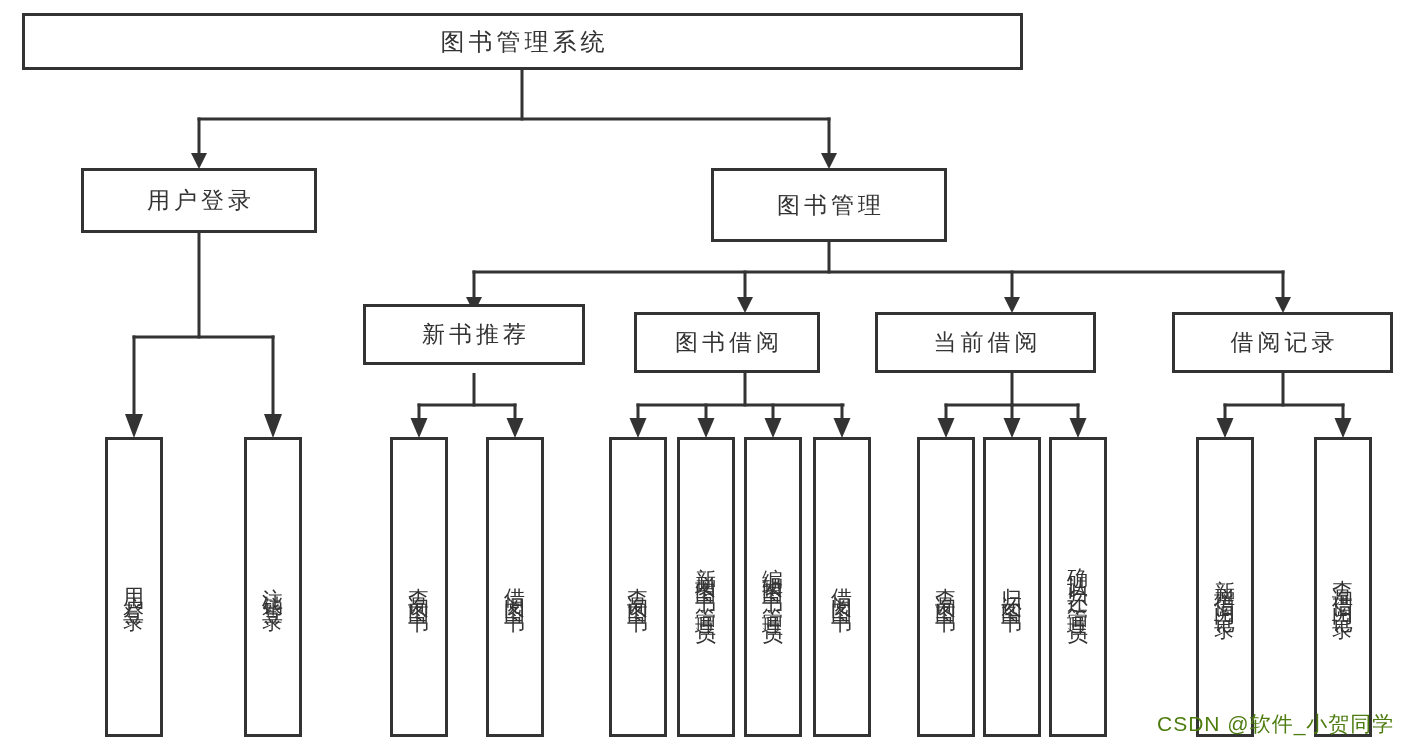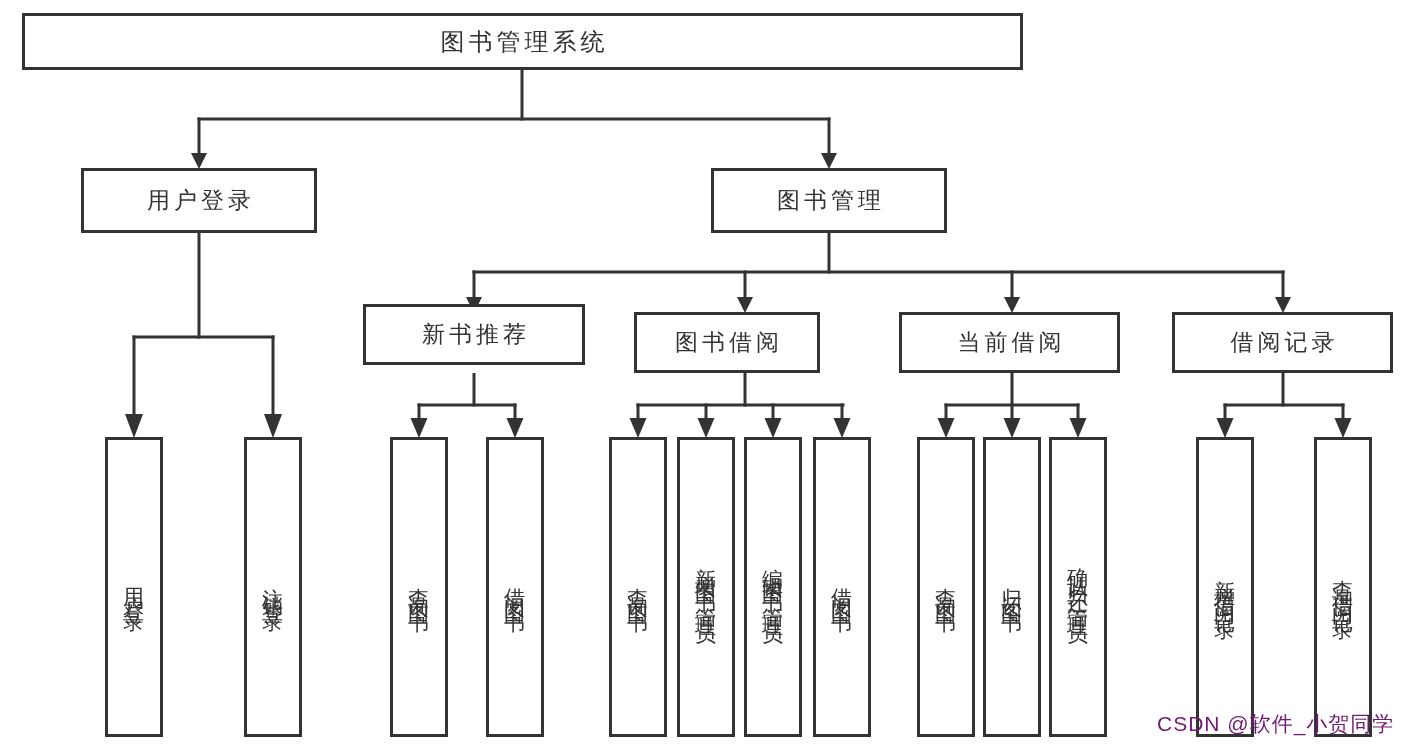--- a/index.html
+++ b/index.html
@@ -42,21 +42,21 @@
     letter-spacing: 8px;
     line-height: 1;
     white-space: nowrap;
   }
   .watermark {
     position: absolute;
     left: 1157px;
     top: 710px;
     font-size: 21px;
     letter-spacing: 1px;
-    color: #701a75;
+    color: #4d7c0f;
     white-space: nowrap;
     z-index: 5;
   }
   line { stroke: #333333; stroke-width: 3; }
   polygon { fill: #333333; }
 </style>
 </head>
 <body>
 
 <div class="stage">
@@ -130,31 +130,31 @@
     </g>
   </svg>
 
   <div class="box h root" style="left:22px;top:13px;width:1001px;height:57px">
     <span>图书管理系统</span>
   </div>
 
   <div class="box h" style="left:81px;top:168px;width:236px;height:65px">
     <span>用户登录</span>
   </div>
-  <div class="box h" style="left:711px;top:168px;width:236px;height:65px">
+  <div class="box h" style="left:711px;top:168px;width:236px;height:74px">
     <span>图书管理</span>
   </div>
 
   <div class="box h" style="left:363px;top:304px;width:222px;height:61px">
     <span>新书推荐</span>
   </div>
   <div class="box h" style="left:634px;top:312px;width:186px;height:61px">
     <span>图书借阅</span>
   </div>
-  <div class="box h" style="left:899px;top:312px;width:221px;height:61px">
+  <div class="box h" style="left:875px;top:312px;width:221px;height:61px">
     <span>当前借阅</span>
   </div>
   <div class="box h" style="left:1172px;top:312px;width:221px;height:61px">
     <span>借阅记录</span>
   </div>
 
   <div class="box v" style="left:105px">
     <span>用户登录</span>
   </div>
   <div class="box v" style="left:244px">

